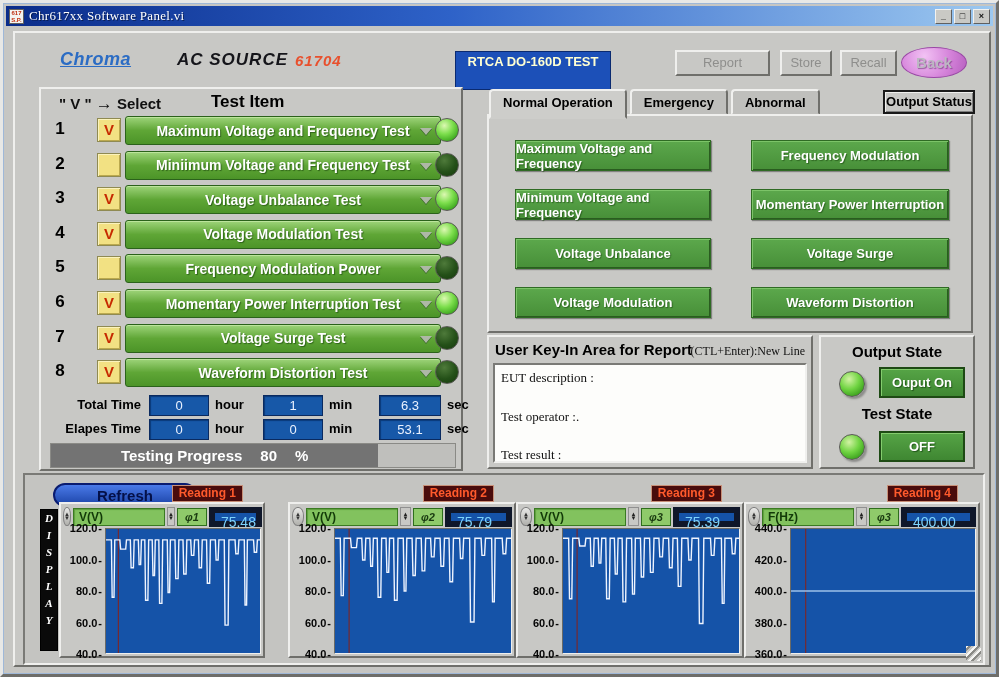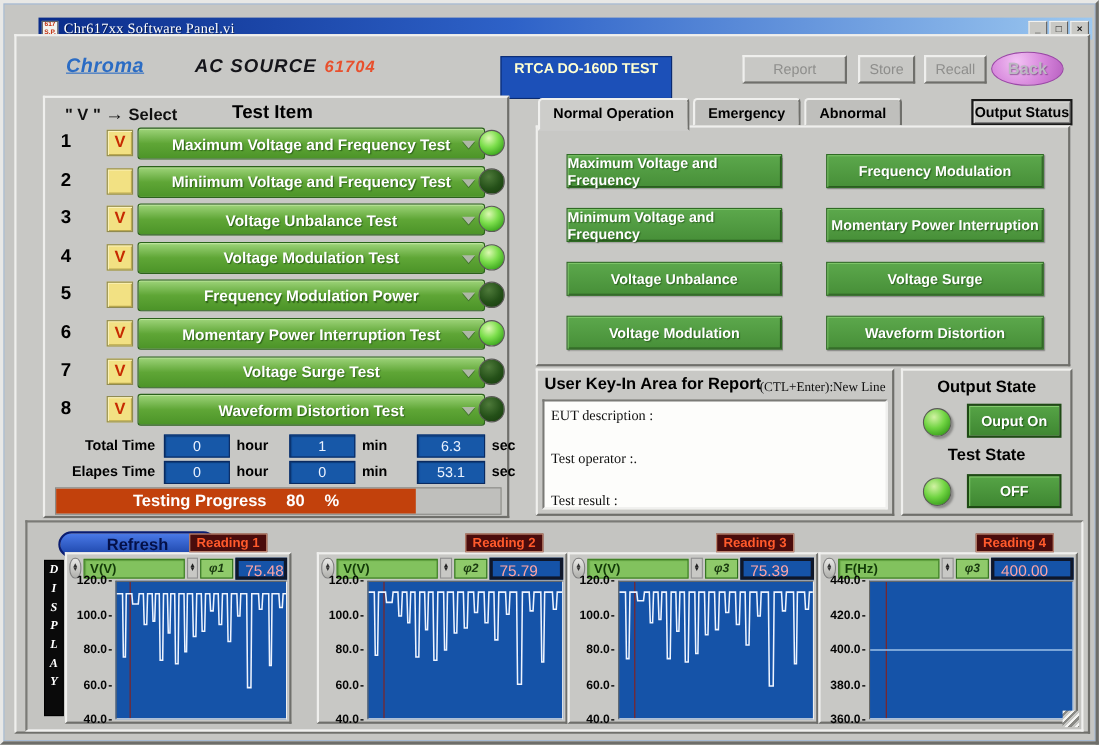--- a/index.html
+++ b/index.html
@@ -6,23 +6,23 @@
   html,body { width:999px; height:677px; }
   body { font-family:"Liberation Sans", sans-serif; background:#9A9A92; position:relative; overflow:hidden; }
 
   .abs { position:absolute; }
 
   
   .window { position:absolute; left:0; top:0; width:999px; height:677px;
     background:#C6C6C3; border:3px solid #C9C9C6;
     border-top-color:#E8E8E6; border-left-color:#E8E8E6; border-right-color:#6E6E6A; border-bottom-color:#6E6E6A;
     box-shadow: inset 0 0 0 1px #9FB8D8; }
-  .titlebar { position:absolute; left:3px; top:13px; right:3px; height:20px;
+  .titlebar { position:absolute; left:3px; top:3px; right:3px; height:20px;
     background:linear-gradient(90deg,#0A2C8A 0%,#2E62C8 45%,#9CC8F0 100%);
-    display:flex; align-items:center; padding:0 3px;margin-left:29px; }
+    display:flex; align-items:center; padding:0 3px; }
   .title-icon { width:15px; height:15px; background:#F4F4F0; border:1px solid #606060;
     color:#C03010; font:bold 6px/7px "Liberation Sans",sans-serif; text-align:center; overflow:hidden; }
   .title-text { color:#FFFFFF; font:13px "Liberation Serif", serif; margin-left:5px; letter-spacing:.3px;
     text-shadow:1px 1px 0 rgba(0,0,0,.45); flex:1; }
   .winbtn { width:17px; height:15px; background:#C9C9C5; border:1px solid;
     border-color:#F2F2F0 #606060 #606060 #F2F2F0; font:bold 9px/13px "Liberation Sans",sans-serif;
     text-align:center; color:#101010; margin-left:2px; }
 
   
   .raised { border:2px solid; border-color:#EFEFED #6F6F6B #6F6F6B #EFEFED; background:#C8C8C5; }
@@ -65,21 +65,21 @@
 
   .time-row { position:absolute; left:0; width:100%; height:22px; }
   .time-label { position:absolute; width:100px; text-align:right; top:2px;
     font:bold 13px "Liberation Sans",sans-serif; color:#000; }
   .bluebox { position:absolute; top:0; height:21px; background:#1758A8; border:1px solid #0A2A60;
     box-shadow:inset 1px 1px 1px #0B3A78; color:#EAF2FF; font:13px/19px "Liberation Sans",sans-serif;
     text-align:center; }
   .unit { position:absolute; top:2px; font:bold 13px "Liberation Sans",sans-serif; color:#000; }
 
   .progress { position:absolute; border:1px solid #8A8A86; background:#BFBFBC; overflow:hidden; }
-  .progress .fill { height:100%; background:#c2410c; display:flex; align-items:center; justify-content:center;
+  .progress .fill { height:100%; background:#737373; display:flex; align-items:center; justify-content:center;
     gap:18px; color:#FFFFFF; font:bold 15px "Liberation Sans",sans-serif;text-align:center; }
 
   
   .tab { position:relative; display:inline-block; background:#BFBFBC; border:2px solid;
     border-color:#F0F0EE #6F6F6B transparent #F0F0EE; border-radius:4px 4px 0 0;
     font:bold 13px "Liberation Sans",sans-serif; color:#000; padding:4px 12px 3px; margin-right:3px; }
   .tab.active { background:#CDCDCA; padding-bottom:7px; margin-bottom:-3px; z-index:3; }
   .outstat { background:#C8C8C5; border:2px solid #1A1A1A;
     box-shadow:inset 1px 1px 0 #EFEFED, inset -1px -1px 0 #808080;
     font:bold 13px/19px "Liberation Sans",sans-serif; text-align:center; }
@@ -118,22 +118,22 @@
   .scope-head { height:21px; display:flex; align-items:center; gap:2px;justify-content:space-between; }
   .knob { width:12px; height:19px; background:linear-gradient(#E8E8E6,#B0B0AC); border:1px solid #808080;
     border-radius:45%; font:6px/4px "Liberation Sans",sans-serif; color:#333; text-align:center; padding-top:4px; }
   .spin { width:11px; height:19px; background:#C8C8C5; border:1px solid #909090;
     font:6px/4px "Liberation Sans",sans-serif; color:#222; text-align:center; padding-top:4px; }
   .chan { flex:0 0 92px; height:18px; background:#82C25E; border:1px solid #3A7A22;
     box-shadow:inset 1px 1px 1px #5E9E3E; color:#123A08; font:bold 12px/16px "Liberation Sans",sans-serif;
     padding-left:5px; }
   .phase { flex:0 0 30px; height:18px; background:#8FCA6A; border:1px solid #2E6E1C;
     color:#1A3A10; font:italic bold 11px/16px "Liberation Sans",sans-serif; text-align:center; }
-  .sval { flex:1; height:20px; background:#1553A8; border:3px solid #0f172a;
-    color:#fca5a5; font:14px/18px "Liberation Sans",sans-serif; padding-left:6px; }
+  .sval { flex:1; height:20px; background:#1553A8; border:6px solid #0f172a;
+    color:#7dd3fc; font:14px/18px "Liberation Sans",sans-serif; padding-left:6px; }
   .scope-body { flex:1; display:flex; margin-top:1px; }
   .yaxis { width:42px; position:relative; }
   .tick { position:absolute; right:3px; transform:translateY(-50%);
     font:bold 11px "Liberation Sans",sans-serif; color:#050505; white-space:nowrap; }
   .tick::after { content:"-"; margin-left:1px; }
   .plot { flex:1; position:relative; background:#1553A8; border:1px solid;
     border-color:#6A6A66 #EFEFED #EFEFED #6A6A66; }
   .plot svg { position:absolute; left:0; top:0; width:100%; height:100%; }
 
   .grip { position:absolute; right:2px; bottom:2px; width:15px; height:15px;

